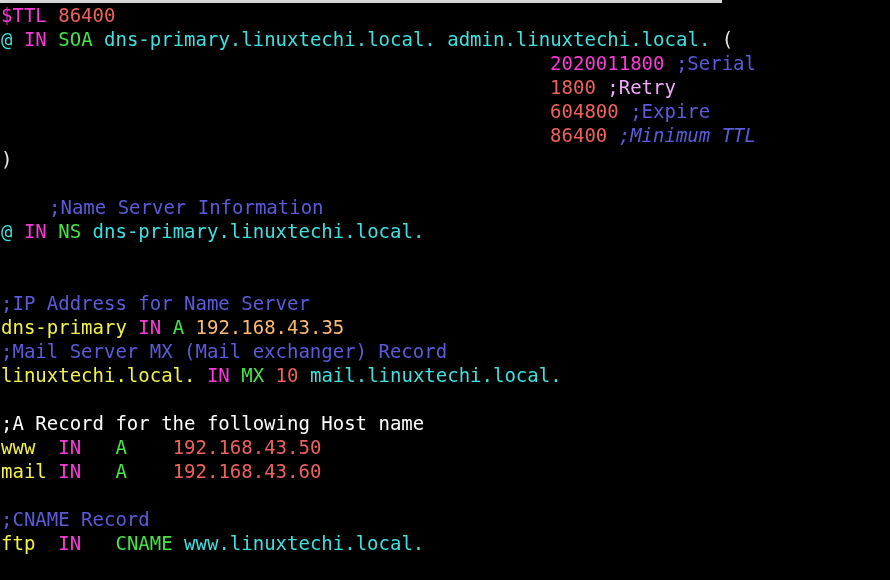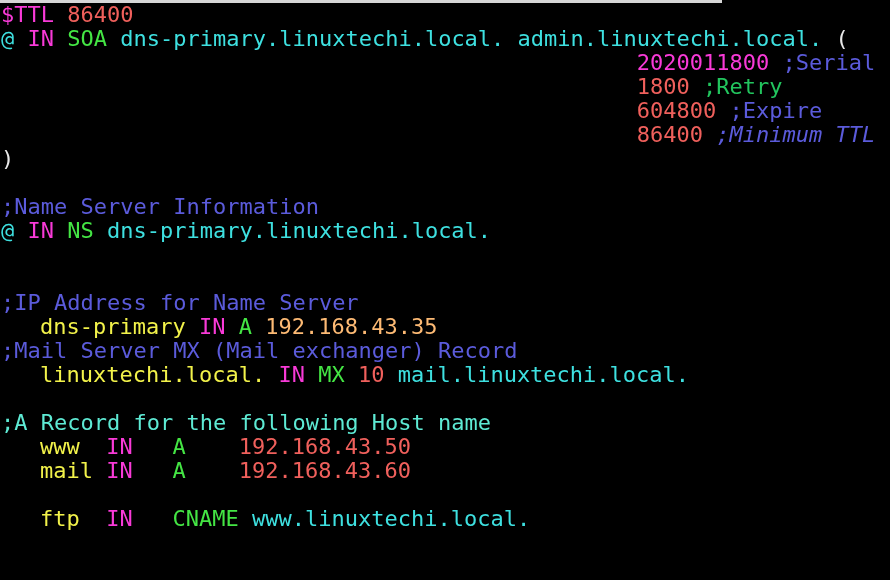--- a/index.html
+++ b/index.html
@@ -33,62 +33,63 @@
     position: absolute;
     left: 0;
     top: 3px;
     width: 890px;
     padding: 0;
     margin: 0;
   }
   .line {
     height: 24px;
     line-height: 24px;
-    font-size: 22px;
+    font-size: 19px;
     letter-spacing: 0px;
     white-space: pre;
     padding-left: 1px;
   }
   .line.blank { }
 
   
   .t-directive { color: #f93ad8; }      
   .t-number    { color: #f0605c; }      
   .t-serial    { color: #f93ad8; }      
   .t-comment   { color: #5b5bdb; }      
   .t-class     { color: #f93ad8; }      
   .t-type      { color: #44e544; }      
   .t-fqdn      { color: #3ee0e0; }      
-  .t-owner     { color: #f2f24a; padding-left: 39px; }      
+  .t-owner     { color: #f2f24a; }      
   .t-at        { color: #3ee0e0; }      
   .t-paren     { color: #e8e8e8; }      
   .t-plain     { color: #e8e8e8; }
 </style>
 </head>
 <body>
 
 <div id="terminal" style="background: rgb(0, 0, 0);">
   <div id="top-strip" style="background: rgb(214, 214, 214);"></div>
   <div id="code">
       <div class="line"><span class="t-directive" style="color: rgb(249, 58, 216);">$TTL</span><span class="t-plain"> </span><span class="t-number" style="color: rgb(240, 96, 92);">86400</span></div>
       <div class="line"><span class="t-at" style="color: rgb(62, 224, 224);">@</span><span class="t-plain"> </span><span class="t-class" style="color: rgb(249, 58, 216);">IN</span><span class="t-plain"> </span><span class="t-type" style="color: rgb(68, 229, 68);">SOA</span><span class="t-plain"> </span><span class="t-fqdn" style="color: rgb(62, 224, 224);">dns-primary.linuxtechi.local.</span><span class="t-plain"> </span><span class="t-fqdn" style="color: rgb(62, 224, 224);">admin.linuxtechi.local.</span><span class="t-plain"> </span><span class="t-paren" style="color: rgb(232, 232, 232);">(</span></div>
       <div class="line"><span class="t-plain">                                                </span><span class="t-serial" style="color: rgb(249, 58, 216);">2020011800</span><span class="t-plain"> </span><span class="t-comment" style="color: rgb(91, 91, 219);">;Serial</span></div>
-      <div class="line"><span class="t-plain">                                                </span><span class="t-number" style="color: rgb(240, 96, 92);">1800</span><span class="t-plain"> </span><span class="t-comment" style="color: #22c55e;">;Retry</span></div>
+      <div class="line"><span class="t-plain">                                                </span><span class="t-number" style="color: rgb(240, 96, 92);">1800</span><span class="t-plain"> </span><span class="t-comment" style="color: #f0abfc;">;Retry</span></div>
       <div class="line"><span class="t-plain">                                                </span><span class="t-number" style="color: rgb(240, 96, 92);">604800</span><span class="t-plain"> </span><span class="t-comment" style="color: rgb(91, 91, 219);">;Expire</span></div>
       <div class="line"><span class="t-plain">                                                </span><span class="t-number" style="color: rgb(240, 96, 92);">86400</span><span class="t-plain"> </span><span class="t-comment" style="color: rgb(91, 91, 219); font-style: italic;">;Minimum TTL</span></div>
       <div class="line"><span class="t-paren" style="color: rgb(232, 232, 232);">)</span></div>
       <div class="line blank">&nbsp;</div>
-      <div class="line"><span class="t-comment" style="color: rgb(91, 91, 219);">;Name Server Information</span></div>
+      <div class="line"><span class="t-comment" style="color: rgb(91, 91, 219); padding-left: 48px;">;Name Server Information</span></div>
       <div class="line"><span class="t-at" style="color: rgb(62, 224, 224);">@</span><span class="t-plain"> </span><span class="t-class" style="color: rgb(249, 58, 216);">IN</span><span class="t-plain"> </span><span class="t-type" style="color: rgb(68, 229, 68);">NS</span><span class="t-plain"> </span><span class="t-fqdn" style="color: rgb(62, 224, 224);">dns-primary.linuxtechi.local.</span></div>
       <div class="line blank">&nbsp;</div>
       <div class="line blank">&nbsp;</div>
       <div class="line"><span class="t-comment" style="color: rgb(91, 91, 219);">;IP Address for Name Server</span></div>
       <div class="line"><span class="t-owner" style="color: rgb(242, 242, 74);">dns-primary</span><span class="t-plain"> </span><span class="t-class" style="color: rgb(249, 58, 216);">IN</span><span class="t-plain"> </span><span class="t-type" style="color: rgb(68, 229, 68);">A</span><span class="t-plain"> </span><span class="t-number" style="color: #fdba74;">192.168.43.35</span></div>
       <div class="line"><span class="t-comment" style="color: rgb(91, 91, 219);">;Mail Server MX (Mail exchanger) Record</span></div>
       <div class="line"><span class="t-owner" style="color: rgb(242, 242, 74);">linuxtechi.local.</span><span class="t-plain"> </span><span class="t-class" style="color: rgb(249, 58, 216);">IN</span><span class="t-plain"> </span><span class="t-type" style="color: rgb(68, 229, 68);">MX</span><span class="t-plain"> </span><span class="t-number" style="color: rgb(240, 96, 92);">10</span><span class="t-plain"> </span><span class="t-fqdn" style="color: rgb(62, 224, 224);">mail.linuxtechi.local.</span></div>
       <div class="line blank">&nbsp;</div>
-      <div class="line"><span class="t-comment" style="color: #5eead4;">;A Record for the following Host name</span></div>
+      <div class="line"><span class="t-comment" style="color: #ffffff;">;A Record for the following Host name</span></div>
       <div class="line"><span class="t-owner" style="color: rgb(242, 242, 74); margin-top: 13px;">www</span><span class="t-plain">  </span><span class="t-class" style="color: rgb(249, 58, 216);">IN</span><span class="t-plain">   </span><span class="t-type" style="color: rgb(68, 229, 68);">A</span><span class="t-plain">    </span><span class="t-number" style="color: rgb(240, 96, 92);">192.168.43.50</span></div>
       <div class="line"><span class="t-owner" style="color: rgb(242, 242, 74);">mail</span><span class="t-plain"> </span><span class="t-class" style="color: rgb(249, 58, 216);">IN</span><span class="t-plain">   </span><span class="t-type" style="color: rgb(68, 229, 68);">A</span><span class="t-plain">    </span><span class="t-number" style="color: rgb(240, 96, 92);">192.168.43.60</span></div>
       <div class="line blank">&nbsp;</div>
+      <div class="line"><span class="t-comment" style="color: rgb(91, 91, 219);">;CNAME Record</span></div>
       <div class="line"><span class="t-owner" style="color: rgb(242, 242, 74);">ftp</span><span class="t-plain">  </span><span class="t-class" style="color: rgb(249, 58, 216);">IN</span><span class="t-plain">   </span><span class="t-type" style="color: rgb(68, 229, 68);">CNAME</span><span class="t-plain"> </span><span class="t-fqdn" style="color: rgb(62, 224, 224);">www.linuxtechi.local.</span></div>
     </div>
 </div>
 
 </body></html>

